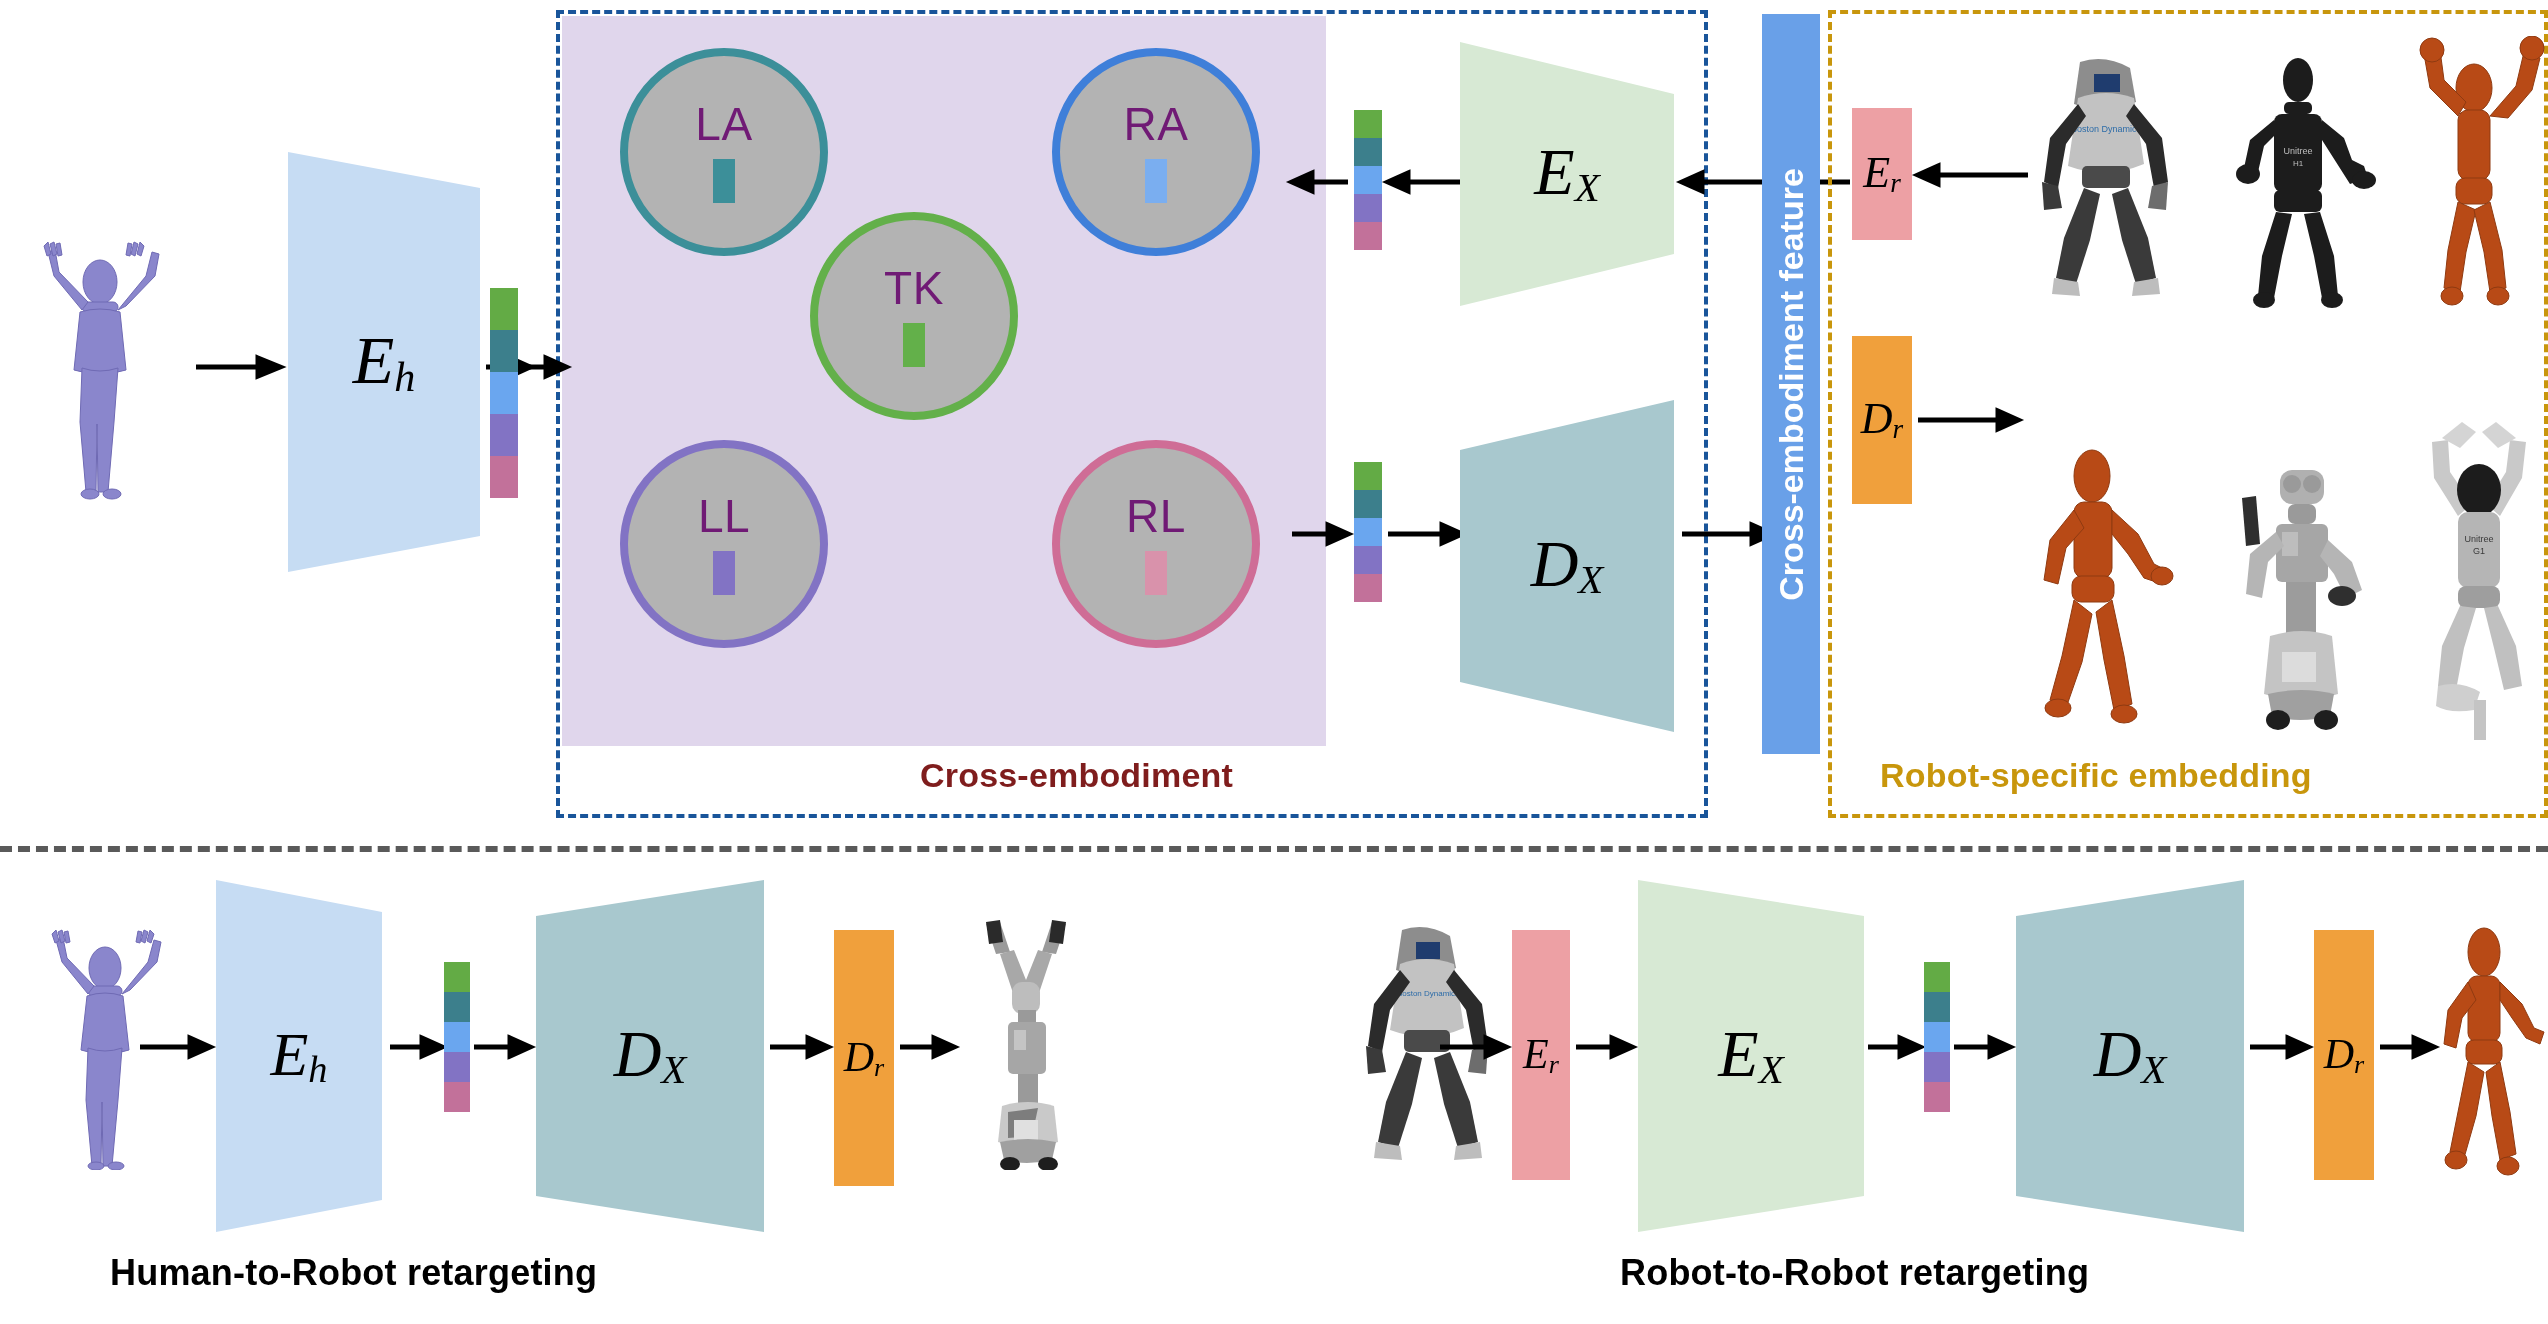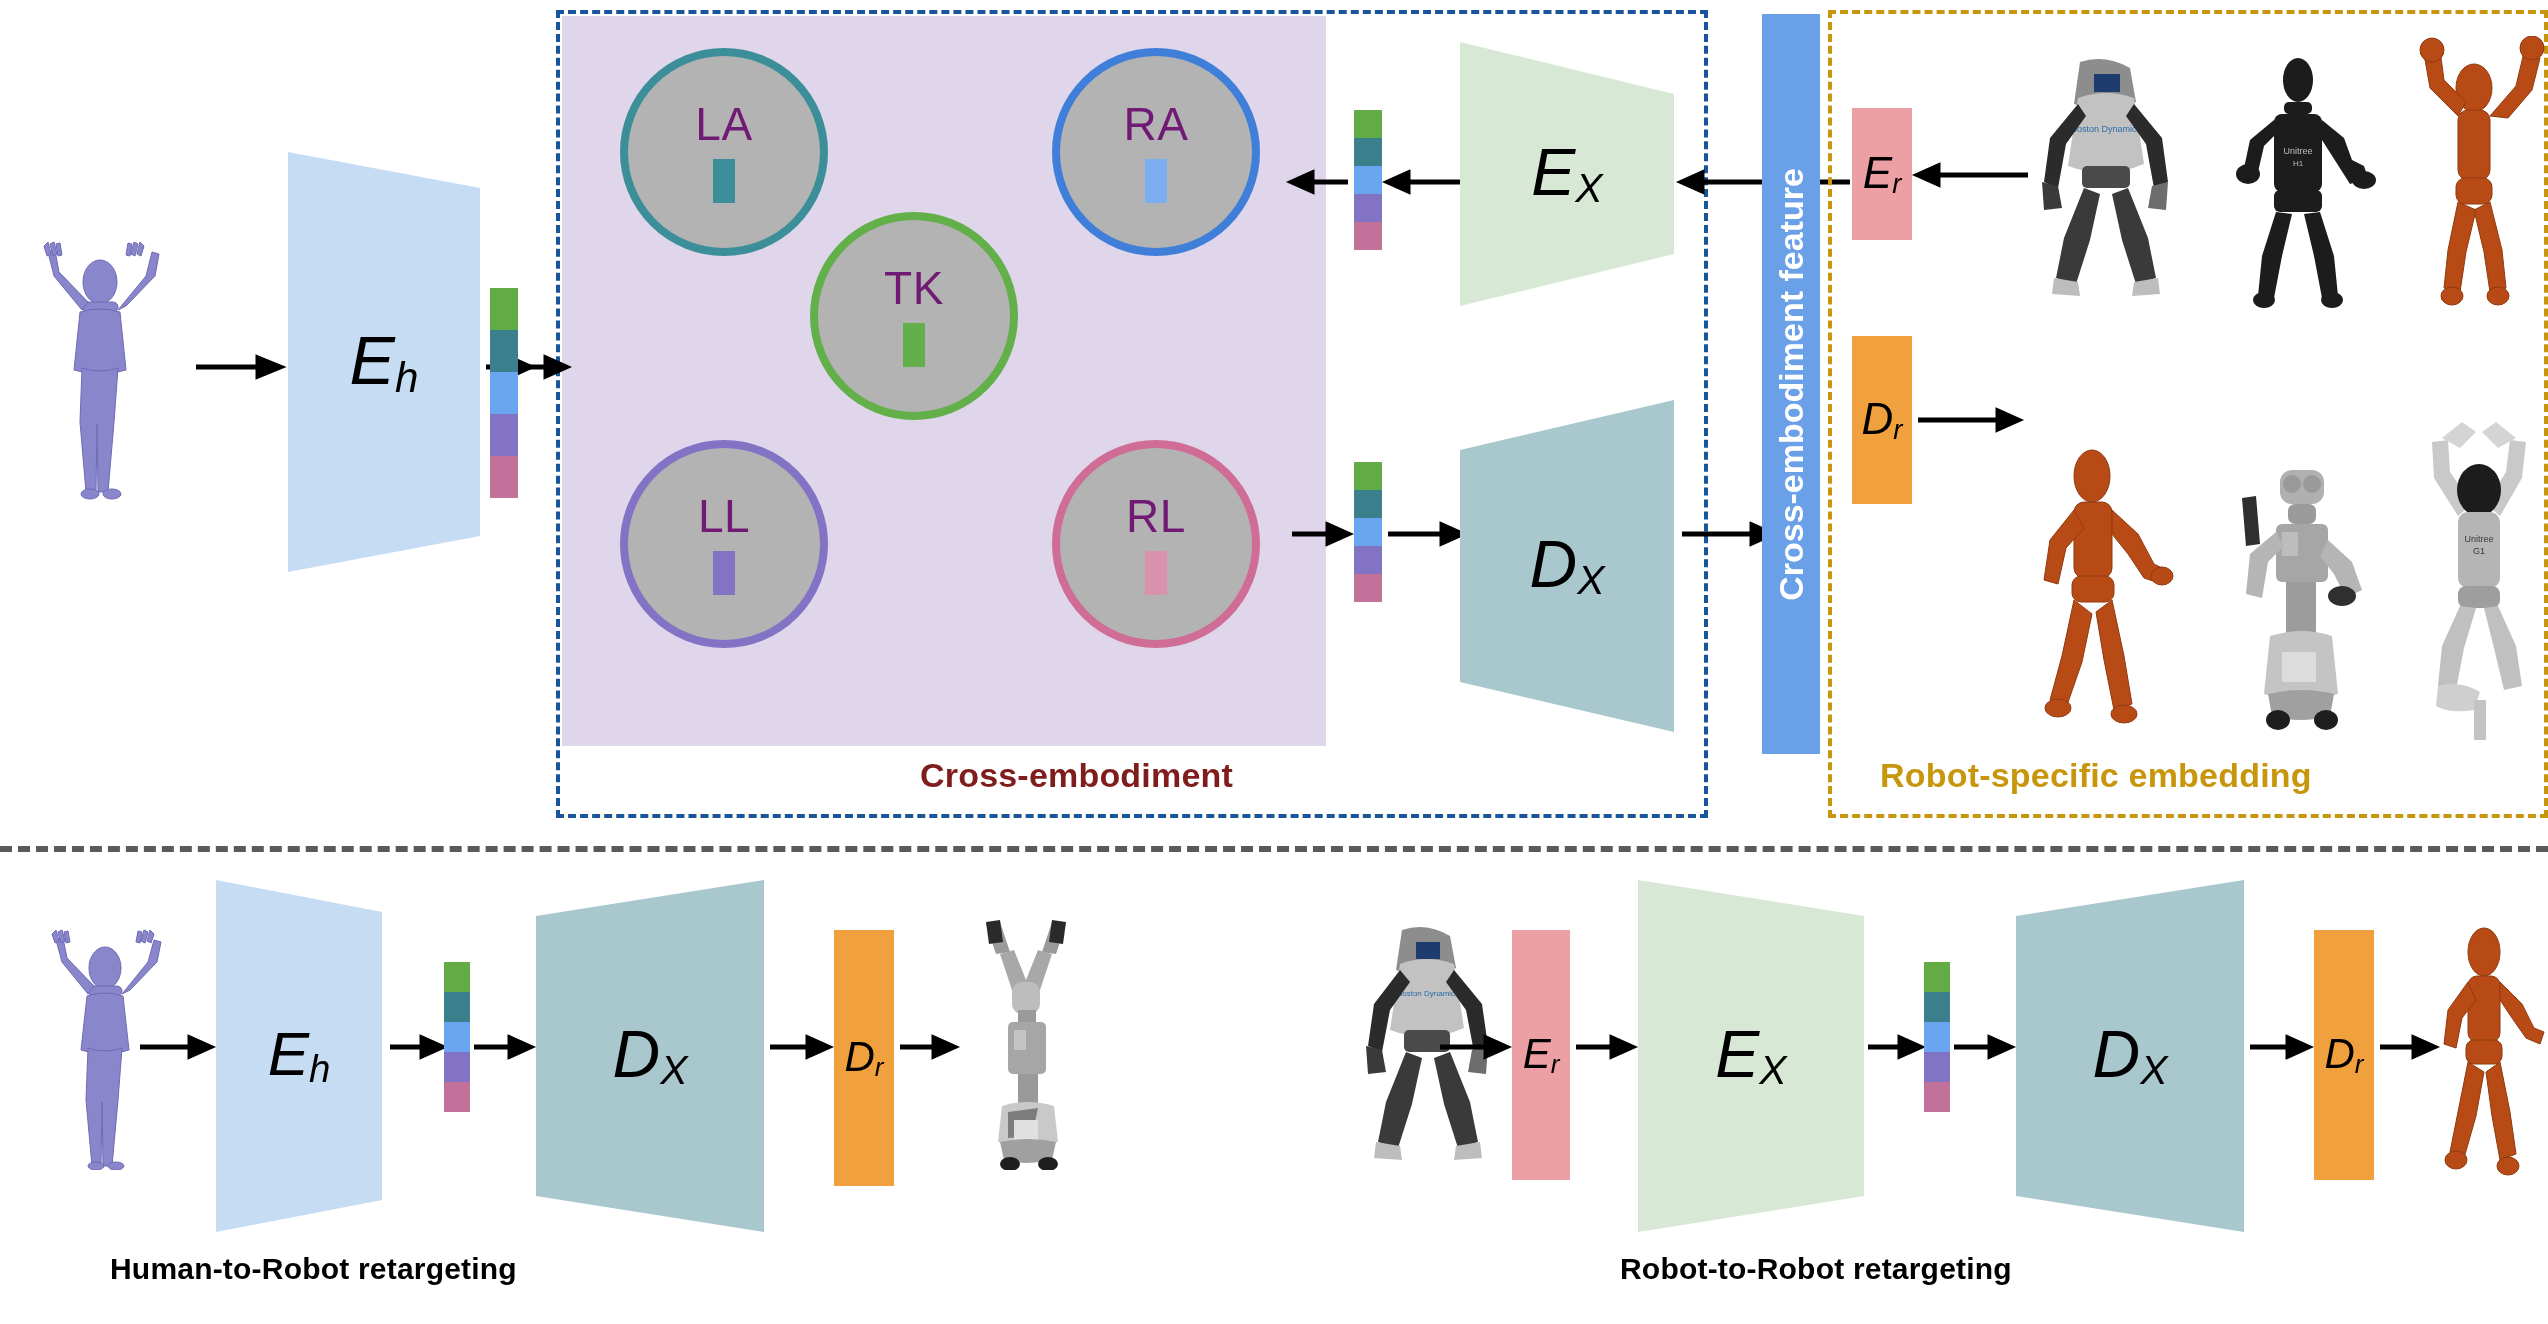--- a/index.html
+++ b/index.html
@@ -1,19 +1,19 @@
 <!DOCTYPE html>
 <html><head>
 <meta charset="utf-8">
 <style>
   html,body{margin:0;padding:0;background:#fff;}
   body{width:2548px;height:1324px;position:relative;overflow:hidden;
        font-family:"Liberation Sans",sans-serif;}
   .abs{position:absolute;}
-  .mathlbl{font-family:Liberation Sans, sans-serif;font-style:italic;color:#000;line-height:1;}
+  .mathlbl{font-family:Liberation Serif, serif;font-style:italic;color:#000;line-height:1;}
   .mathlbl sub{font-size:0.62em;font-style:italic;vertical-align:-0.18em;}
 
   
   .dash-blue{border:4px dashed #19559a;}
   .dash-gold{border:4px dashed #c8960c;}
 
   
   .purple-panel{background:#e0d6ec;}
 
   
@@ -35,21 +35,21 @@
 
   
   .modrect{display:flex;align-items:center;justify-content:center;}
 
   
   .arrow svg{display:block;overflow:visible;}
 
   
   .cap-blue{color:#7f1d1d;font-weight:bold;font-size:34px;letter-spacing:.2px;}
   .cap-gold{color:#c8960c;font-weight:bold;font-size:34px;letter-spacing:.2px;}
-  .cap-black{color:#000;font-weight:bold;font-size:30px;letter-spacing:.2px;}
+  .cap-black{color:#000;font-weight:bold;font-size:36px;letter-spacing:.2px;}
 
   
   .vbar{background:#69a0e8;display:flex;align-items:center;justify-content:center;}
   .vbar span{color:#fff;font-weight:bold;font-size:34px;white-space:nowrap;
              transform:rotate(-90deg);}
 
   
   .hdivider{border-top:6px dashed #5a5a5a;}
 </style>
 </head>

